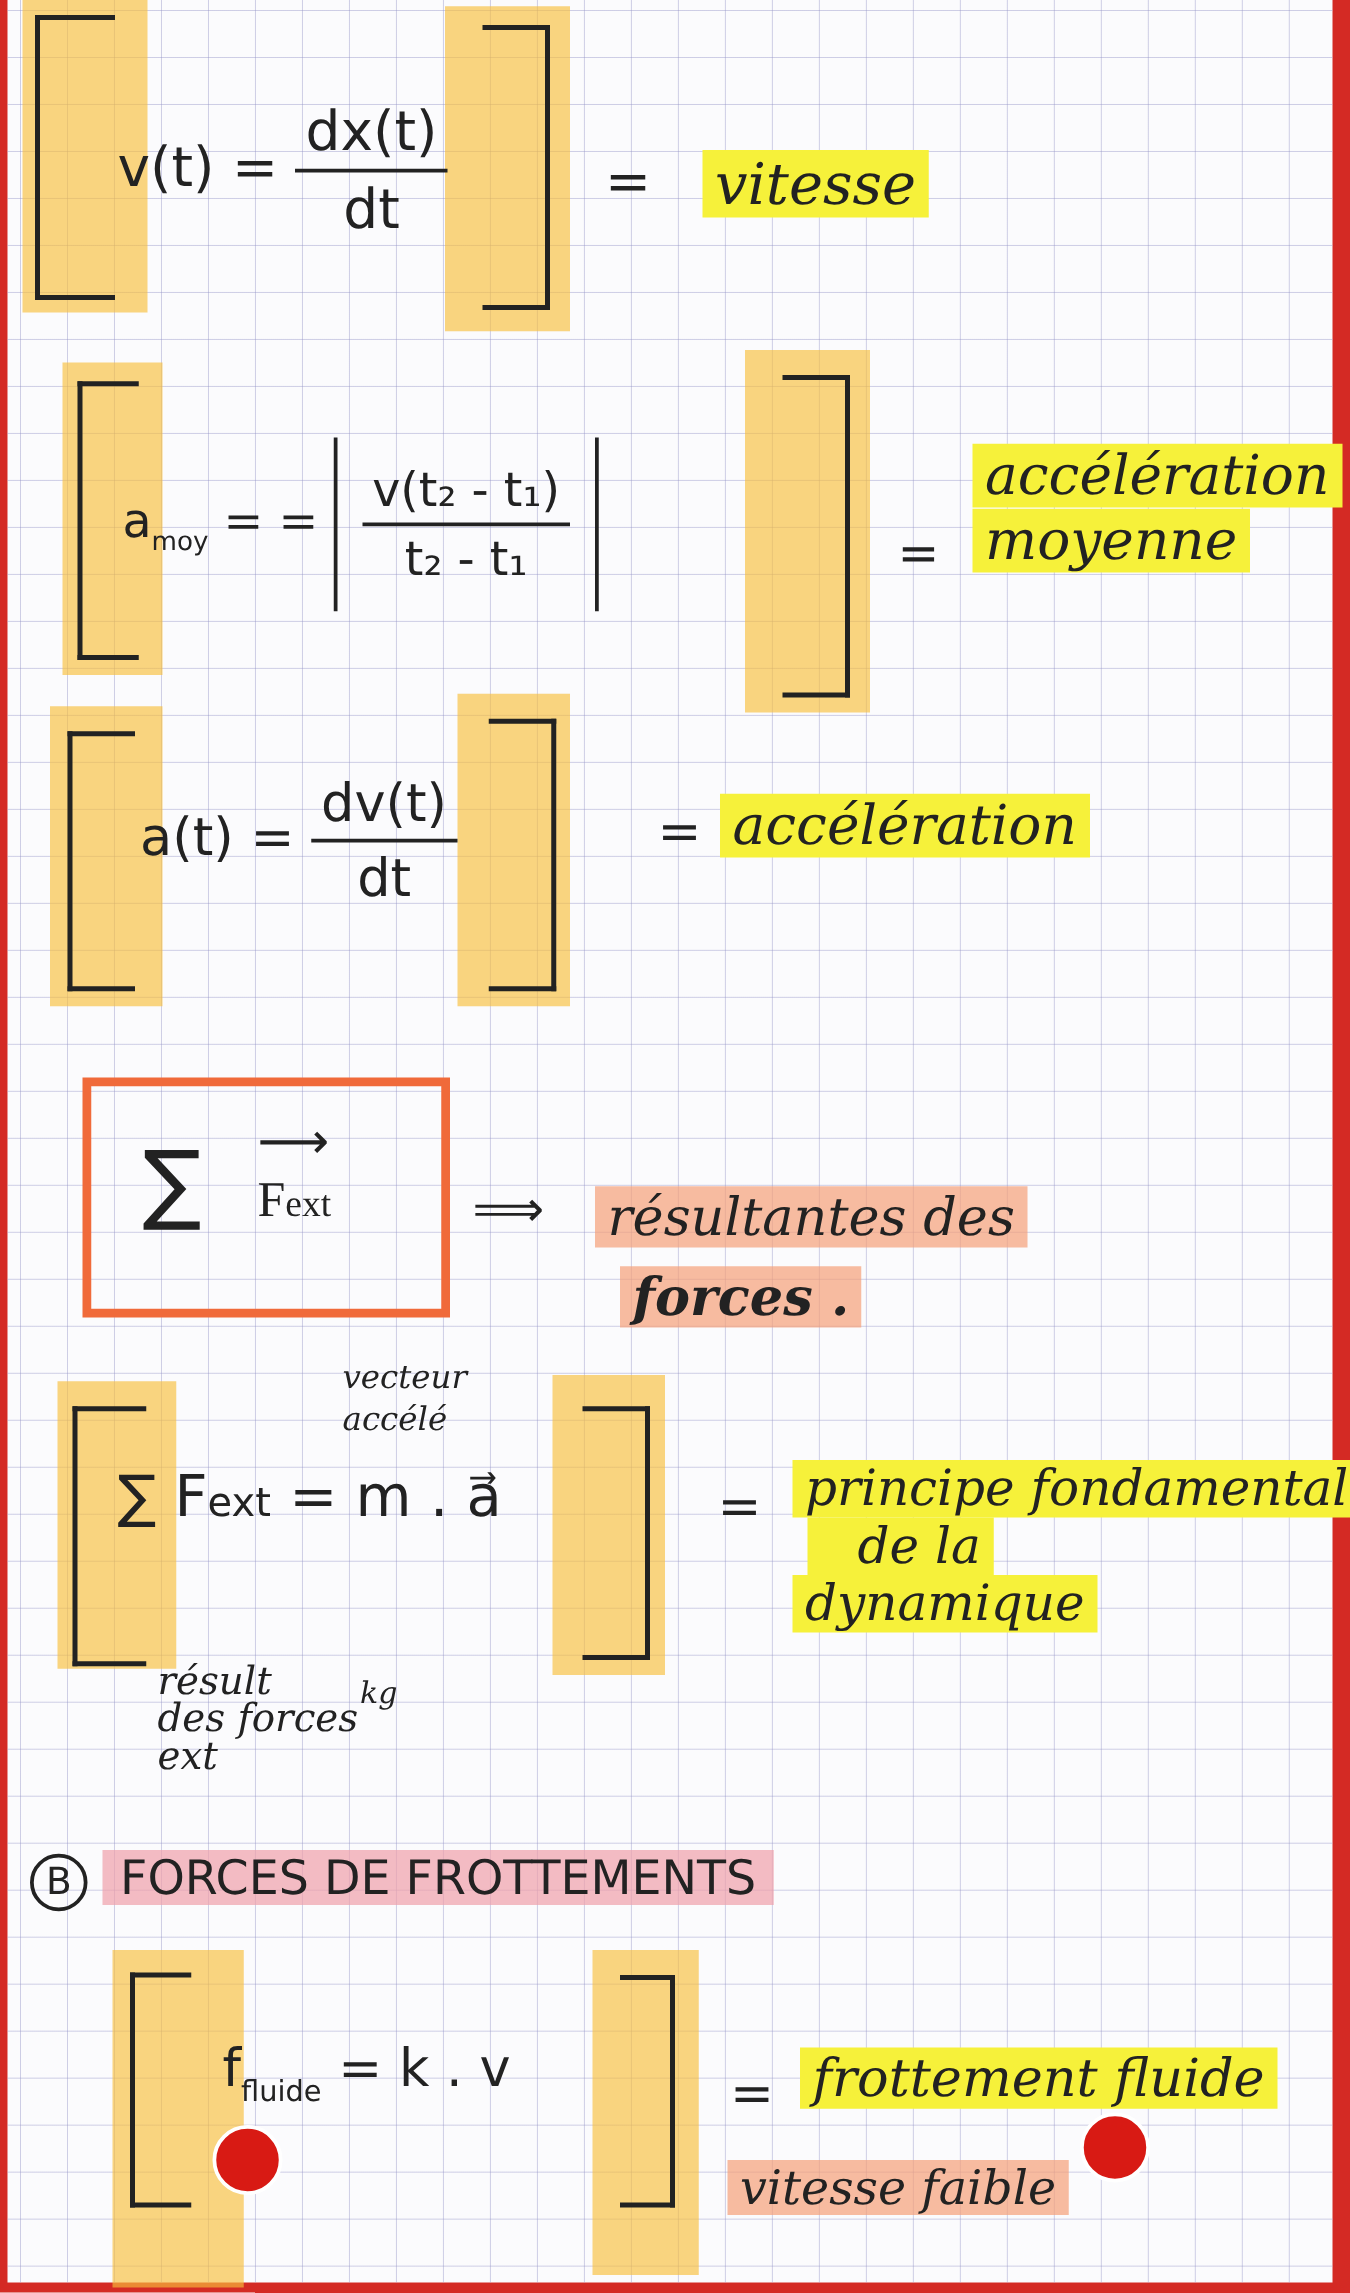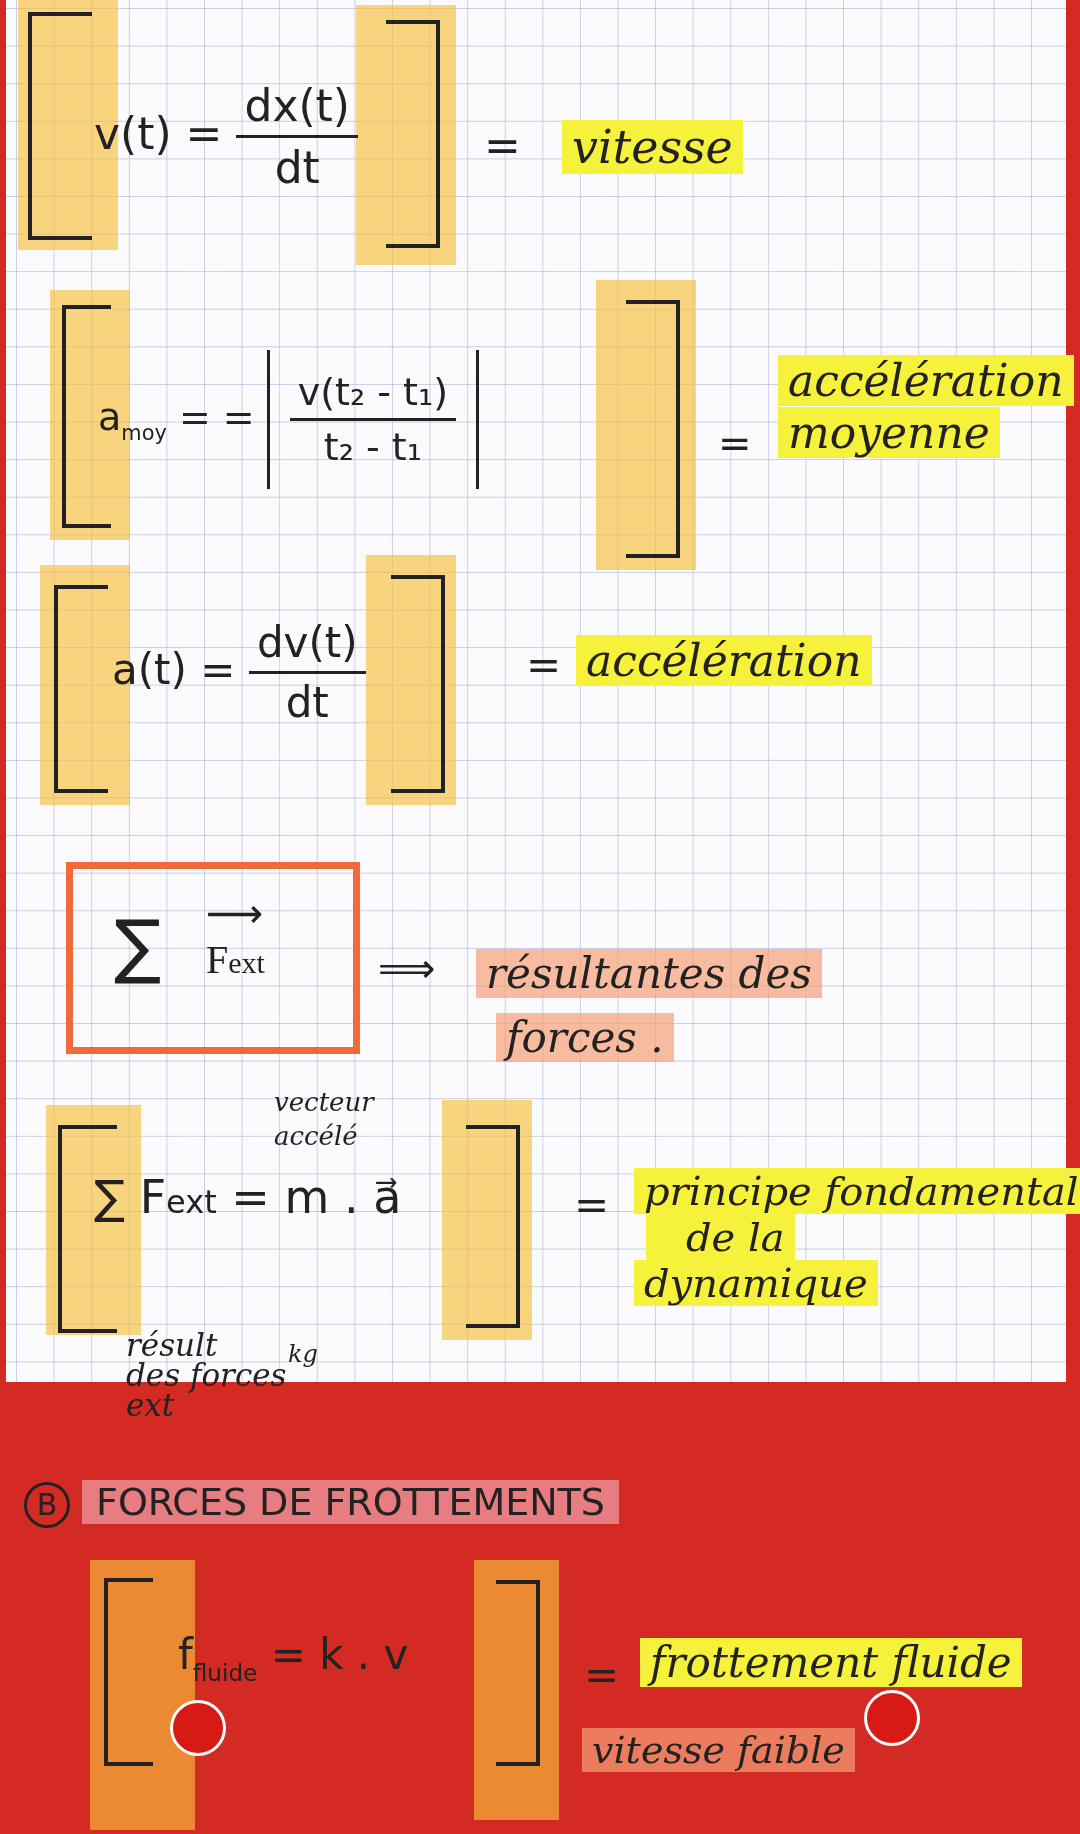--- a/index.html
+++ b/index.html
@@ -1,17 +1,17 @@
 <!DOCTYPE html>
 <html><head>
 <meta charset="utf-8">
 <style>
   html,body{margin:0;padding:0;}
   body{width:1080px;height:1834px;overflow:hidden;background:#d42a24;position:relative;font-family:"DejaVu Serif",serif;}
-  .page{position:absolute;left:6px;top:0;width:1060px;height:1382px;background-color:#fbfbfd;
+  .page{position:absolute;left:6px;top:0;width:1060px;height:1826px;background-color:#fbfbfd;
     background-image:
       linear-gradient(to right, rgba(150,150,200,.45) 1px, transparent 1px),
       linear-gradient(to bottom, rgba(150,150,200,.45) 1px, transparent 1px);
     background-size:37.6px 37.6px;background-position:10px 8px;}
   .hand{position:absolute;color:#222;font-family:"DejaVu Serif",serif;font-style:italic;white-space:nowrap;}
   .math{position:absolute;color:#222;font-family:"DejaVu Sans",sans-serif;white-space:nowrap;}
   .bracket{position:absolute;border:4px solid #222;}
   .bl{border-right:none;}
   .br{border-left:none;}
   .hl-orange{position:absolute;background:rgba(247,190,60,.65);}
@@ -78,21 +78,21 @@
   <div class="math" style="left:520px;top:640px;font-size:42px;">=</div>
   <div class="hand" style="left:570px;top:635px;font-size:44px;"><span class="hl-yellow">accélération</span></div>
 
   <div class="box" style="left:60px;top:862px;width:280px;height:178px;"></div>
   <div class="math" style="left:108px;top:905px;font-size:70px;">∑</div>
   <div class="math" style="left:200px;top:890px;font-size:40px;">⟶</div>
   <div class="math" style="left:200px;top:936px;font-size:40px;font-family:Liberation Serif, serif;"><span>F</span><span style="font-size:30px;">ext</span></div>
   <div class="math" style="left:372px;top:945px;font-size:40px;">⟹</div>
   <div class="hand" style="left:470px;top:942px;font-size:42px;line-height:64px;">
     <span class="hl-salmon">résultantes des</span><br>
-    <span class="hl-salmon" style="margin-left:20px;">forces .</span>
+    <span class="hl-salmon" style="margin-left:20px;font-weight:bold;">forces .</span>
   </div>
 
   <div class="hl-orange" style="left:40px;top:1105px;width:95px;height:230px;"></div>
   <div class="hl-orange" style="left:436px;top:1100px;width:90px;height:240px;"></div>
   <div class="bracket bl" style="left:52px;top:1125px;width:55px;height:200px;"></div>
   <div class="bracket br" style="left:460px;top:1125px;width:50px;height:195px;"></div>
   <div class="hand" style="left:268px;top:1085px;font-size:26px;line-height:34px;">
     <span>vecteur</span><br>
     <span>accélé</span>
   </div>

